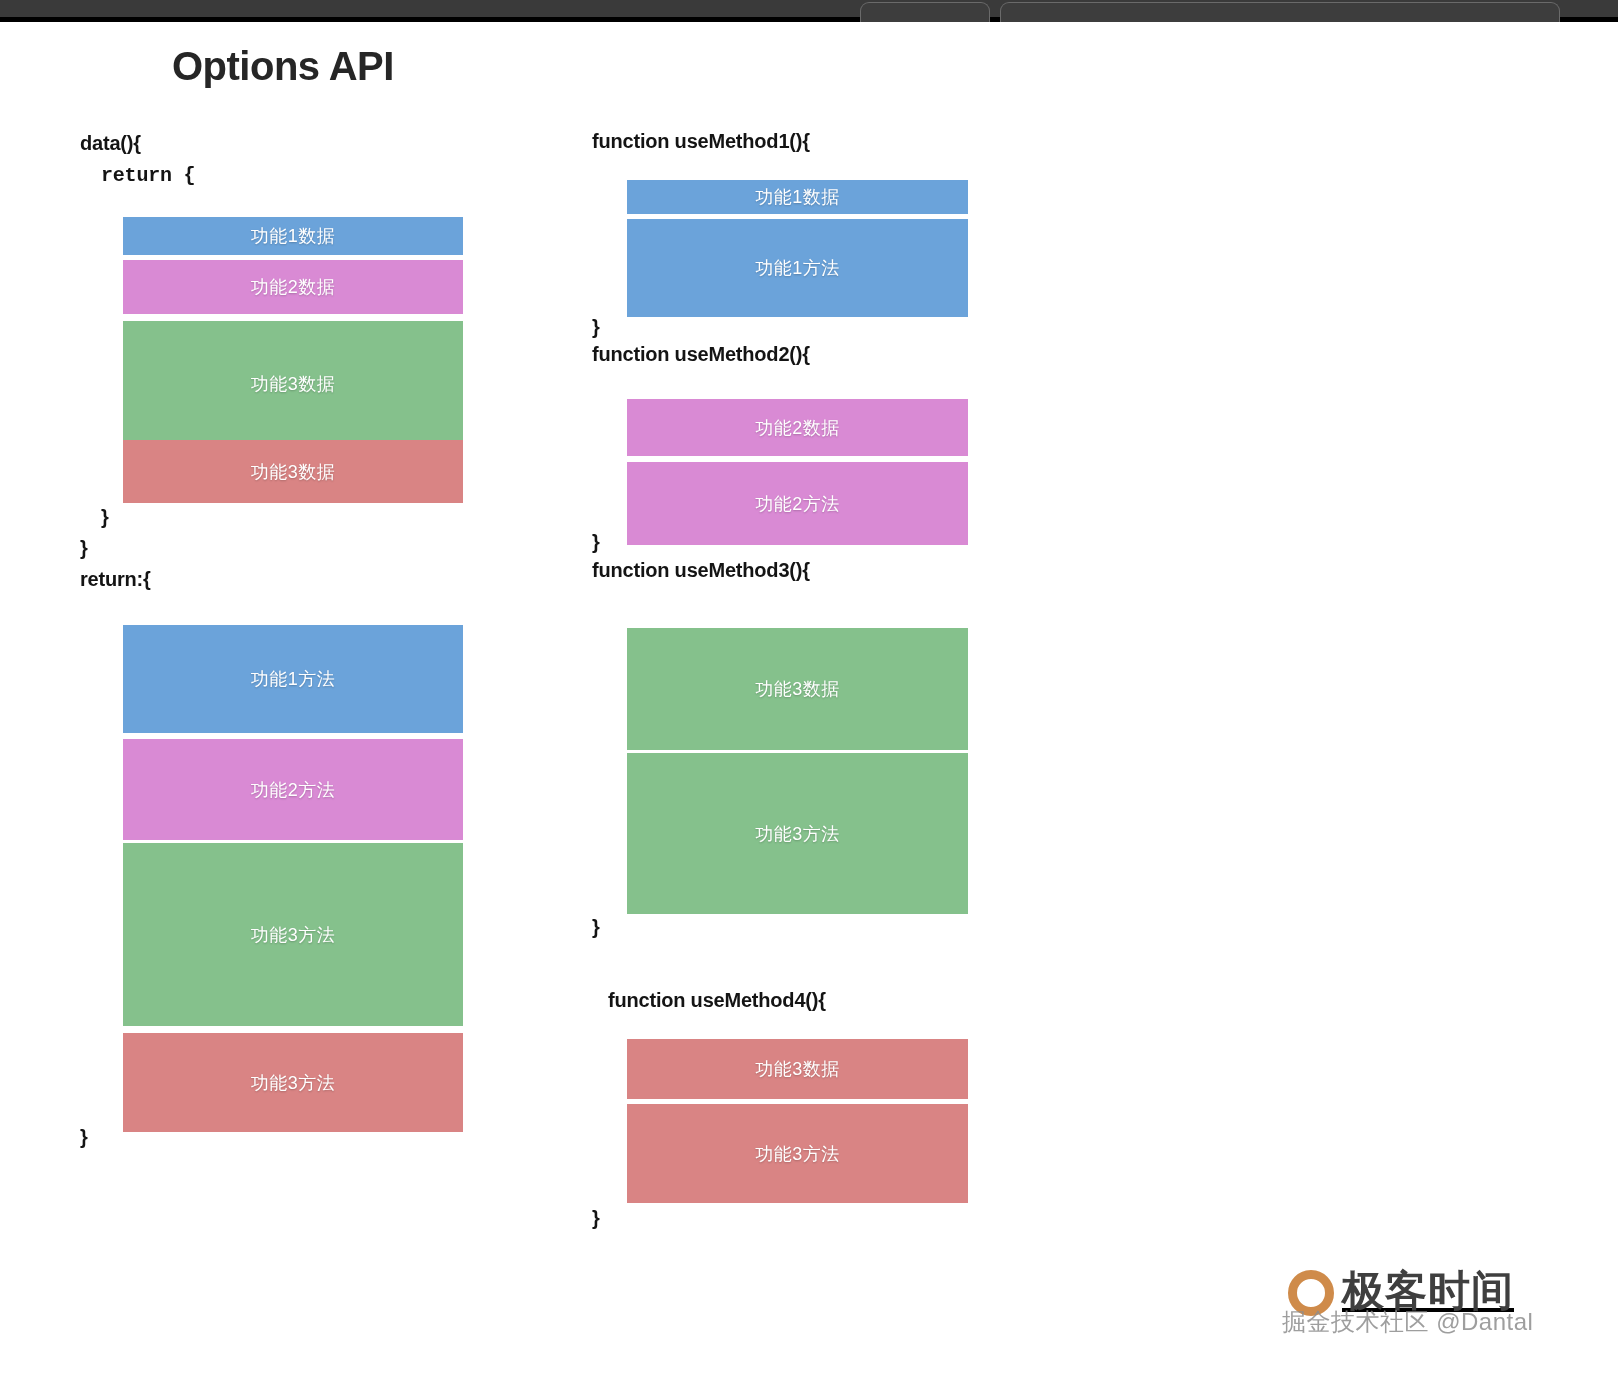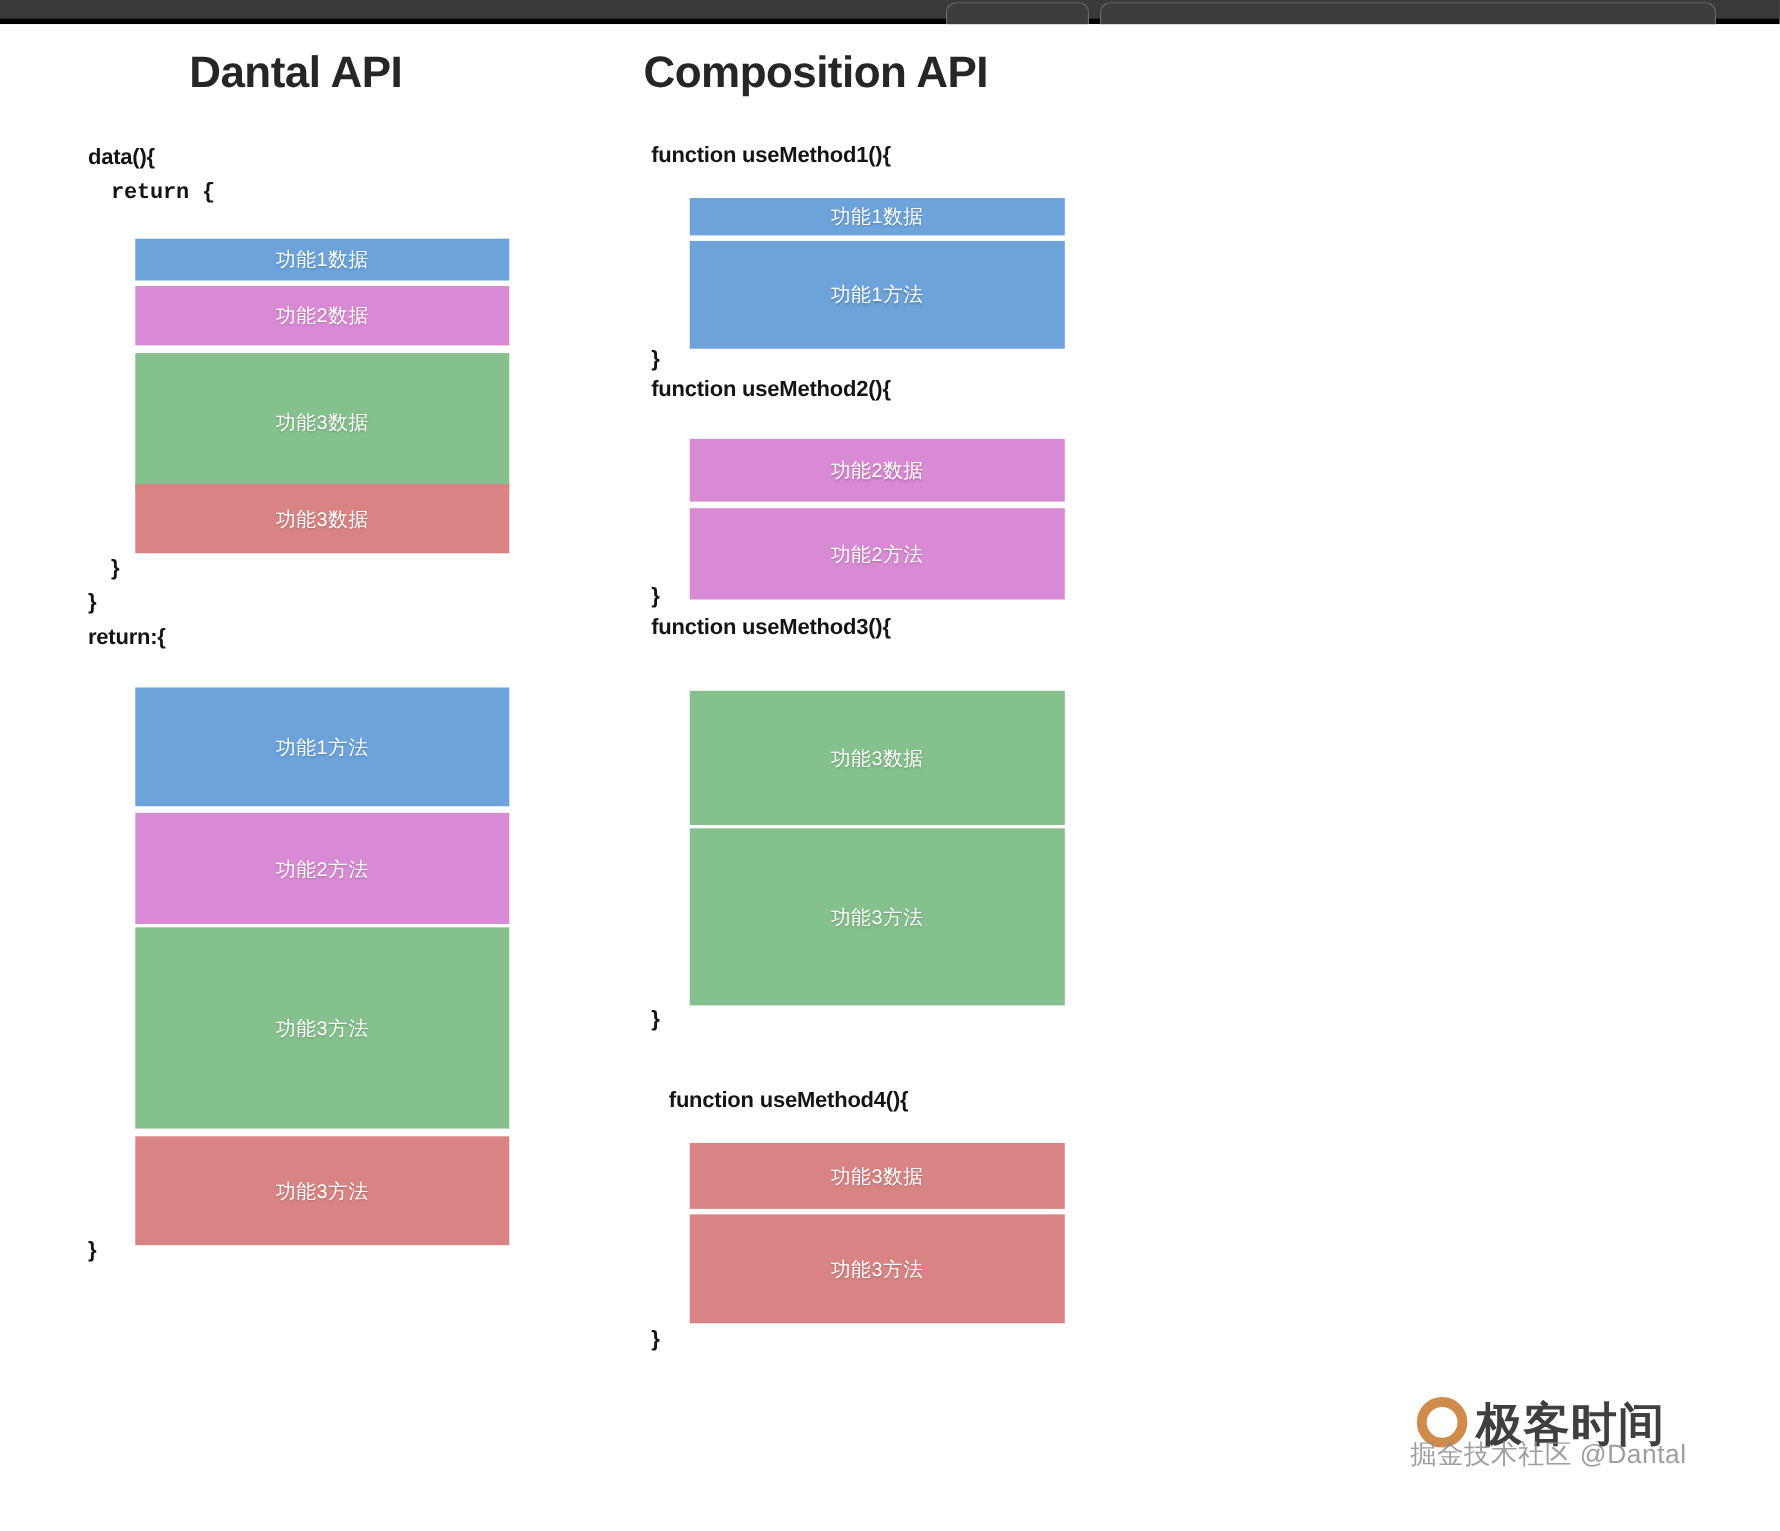--- a/index.html
+++ b/index.html
@@ -86,22 +86,23 @@
     box-sizing: border-box;
     margin-top: 19px;
   }
 
   
   #brand-logo {
     position: absolute;
     left: 1288px;
     top: 1248px;
     display: flex;
-    align-items: flex-end;
+    align-items: flex-start;
     gap: 8px;
+    text-decoration: underline;
   }
   #brand-mark {
     width: 46px;
     height: 46px;
     border-radius: 50%;
     border: 9px solid #cf8b4a;
     box-sizing: border-box;
   }
   #brand-text {
     font-size: 42px;
@@ -126,23 +127,22 @@
 
 <div id="browser-chrome">
   <div id="chrome-tabstrip">
     <div class="chrome-tab" id="chrome-tab-1"></div>
     <div class="chrome-tab" id="chrome-tab-2"></div>
   </div>
 </div>
 
 <div id="slide">
 
-  <div class="col-title" id="title-options">Dantal API</div>
+  <div class="col-title" id="title-options">Options API</div>
 
-  <div class="col-title" id="title-composition">Composition API</div>
 
   <div id="options-column">
       <div class="code-line" style="left: 80px; top: 110px;">data(){</div>
       <div class="code-line" style="left: 101px; top: 142px; font-family: Liberation Mono, monospace;">return {</div>
       <div class="code-line" style="left: 101px; top: 484px;">}</div>
       <div class="code-line" style="left: 80px; top: 515px;">}</div>
       <div class="code-line" style="left: 80px; top: 546px;">return:{</div>
       <div class="code-line" style="left: 80px; top: 1104px;">}</div>
       <div class="block" style="left: 123px; top: 176px; width: 340px; height: 38px; background: rgb(107, 163, 218);">功能1数据</div>
       <div class="block" style="left: 123px; top: 219px; width: 340px; height: 54px; background: rgb(217, 138, 212);">功能2数据</div>

